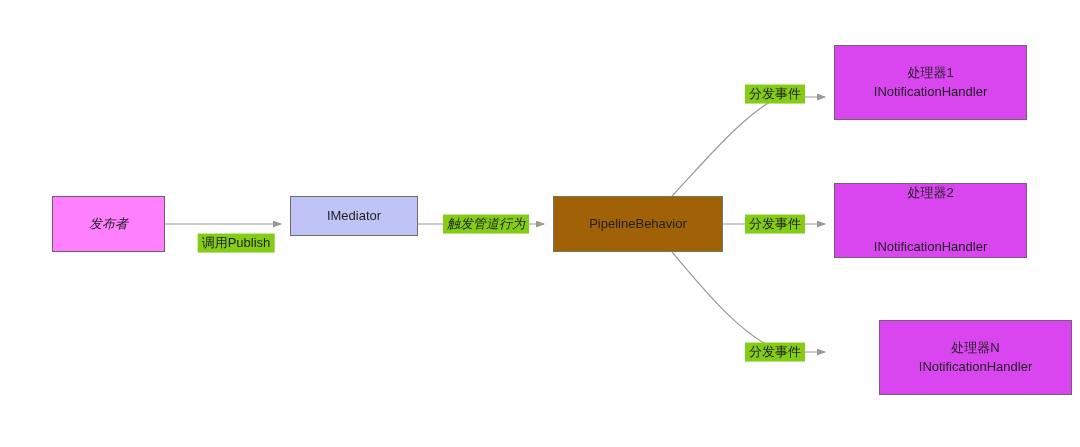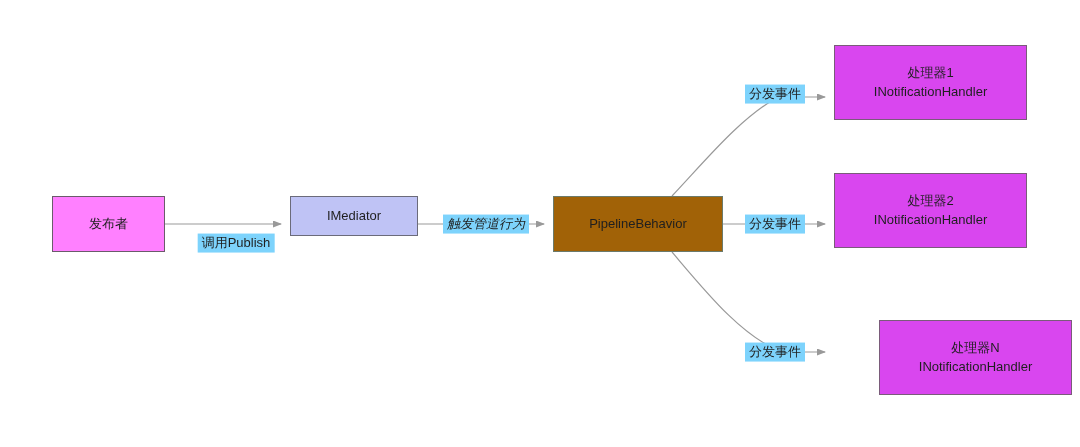--- a/index.html
+++ b/index.html
@@ -43,20 +43,21 @@
     font-size: 13px;
   }
   .node-publisher {
     left: 52px;
     top: 196px;
     width: 113px;
     height: 56px;
     background: #ff80ff;
     border-color: #6b5b6b;
     font-size: 13px;
+    font-style: italic;
   }
   .node-mediator {
     left: 290px;
     top: 196px;
     width: 128px;
     height: 40px;
     background: #bfc3f5;
     border-color: #6b6b7a;
     font-size: 13px;
   }
@@ -70,26 +71,26 @@
     font-size: 13px;
   }
   .node-handler {
     left: 834px;
     width: 193px;
     height: 75px;
     background: #d946ef;
     border-color: #7a5b7a;
   }
   .node-handler-1 { top: 45px; }
-  .node-handler-2 { top: 173px; }
+  .node-handler-2 { top: 183px; justify-content: space-between; }
   .node-handler-3 { top: 320px; margin-left: 45px; }
 
   .edge-label {
     position: absolute;
-    background: #7dd3fc;
+    background: #84cc16;
     color: #1f1f1f;
     font-size: 13px;
     line-height: 1.3;
     padding: 1px 4px;
     white-space: nowrap;
     transform: translate(-50%, -50%);
   }
 </style>
 </head>
 <body>

